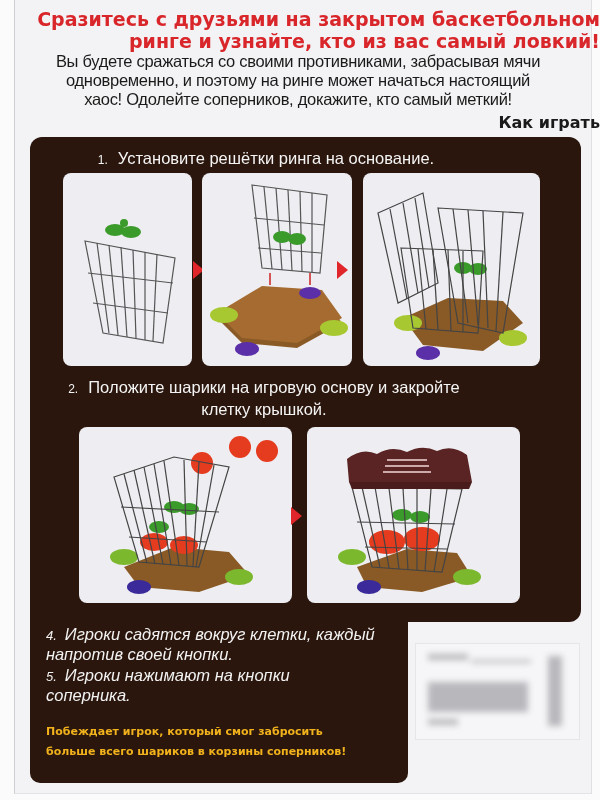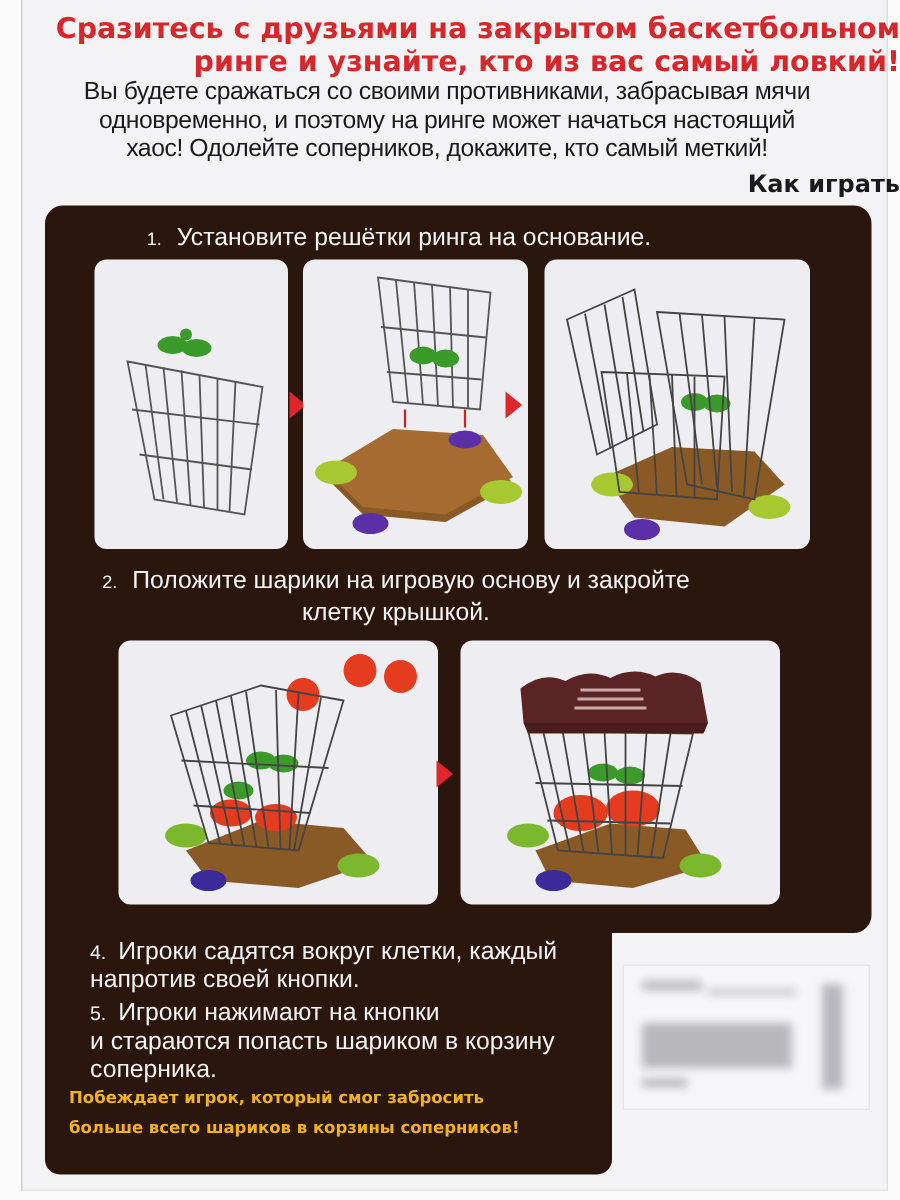--- a/index.html
+++ b/index.html
@@ -8,21 +8,21 @@
   .headline{position:absolute;left:0;top:8px;width:600px;text-align:right;color:#d8262a;font-weight:bold;font-size:19px;line-height:22px;}
   .intro{position:absolute;left:0;top:52px;width:596px;text-align:center;color:#1a1a1a;font-family:"Liberation Sans",sans-serif;font-size:16.5px;line-height:19px;letter-spacing:-0.3px;}
   .howto{position:absolute;left:0;top:113px;width:600px;text-align:right;color:#1a1a1a;font-weight:bold;font-size:16px;}
   .panel-top{position:absolute;left:30px;top:137px;width:551px;height:485px;background:#2a160d;border-radius:12px 12px 12px 0;}
   .panel-bottom{position:absolute;left:30px;top:600px;width:378px;height:183px;background:#2a160d;border-radius:0 0 10px 10px;}
   .step-title{position:absolute;color:#f4f4f4;font-family:"Liberation Sans",sans-serif;font-size:16.5px;line-height:20px;text-align:center;}
   .step-title .num{font-size:12px;margin-right:10px;}
   .tile{position:absolute;background:#eeeef2;border-radius:8px;overflow:hidden;}
   .tile svg{width:100%;height:100%;display:block;}
   .arrow{position:absolute;width:0;height:0;border-top:9px solid transparent;border-bottom:9px solid transparent;border-left:11px solid #e0262a;}
-  .bottom-text{position:absolute;left:60px;color:#f2f2f2;font-family:"Liberation Sans",sans-serif;font-size:16.5px;line-height:19px;}
+  .bottom-text{position:absolute;left:46px;color:#f2f2f2;font-family:"Liberation Sans",sans-serif;font-size:16.5px;line-height:19px;font-style:italic;}
   .bottom-text .num{font-size:13px;margin-right:8px;}
   .winner{position:absolute;left:46px;top:722px;color:#f1b21c;font-weight:bold;font-size:11px;line-height:20px;}
   .sticker{position:absolute;left:415px;top:643px;width:163px;height:95px;background:#f6f6f8;border:1px solid #e6e6e9;filter:blur(0.5px);}
   .sticker .bar{position:absolute;background:#b8b8bc;filter:blur(3px);}
 </style>
 </head>
 <body>
 
 <div class="page"></div>
 
@@ -205,21 +205,20 @@
   </svg>
 </div>
 
 <div class="bottom-text" style="top:625px;">
   <div><span class="num">4.</span><span>Игроки садятся вокруг клетки, каждый</span></div>
   <div>напротив своей кнопки.</div>
 </div>
 
 <div class="bottom-text" style="top:666px;">
   <div><span class="num">5.</span><span>Игроки нажимают на кнопки</span></div>
-  <div>и стараются попасть шариком в корзину</div>
   <div>соперника.</div>
 </div>
 
 <div class="winner">
   <div>Побеждает игрок, который смог забросить</div>
   <div>больше всего шариков в корзины соперников!</div>
 </div>
 
 <div class="sticker">
   <div class="bar" style="left:12px;top:10px;width:40px;height:6px;"></div>

